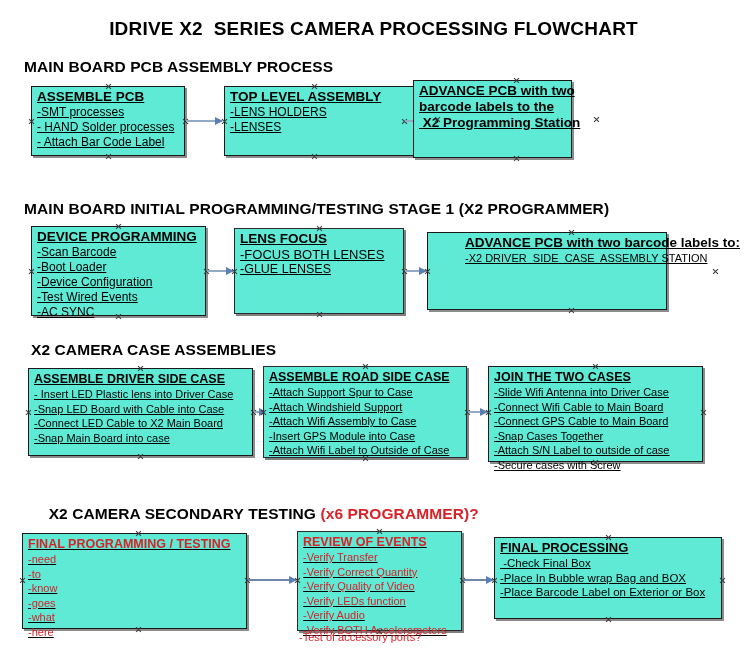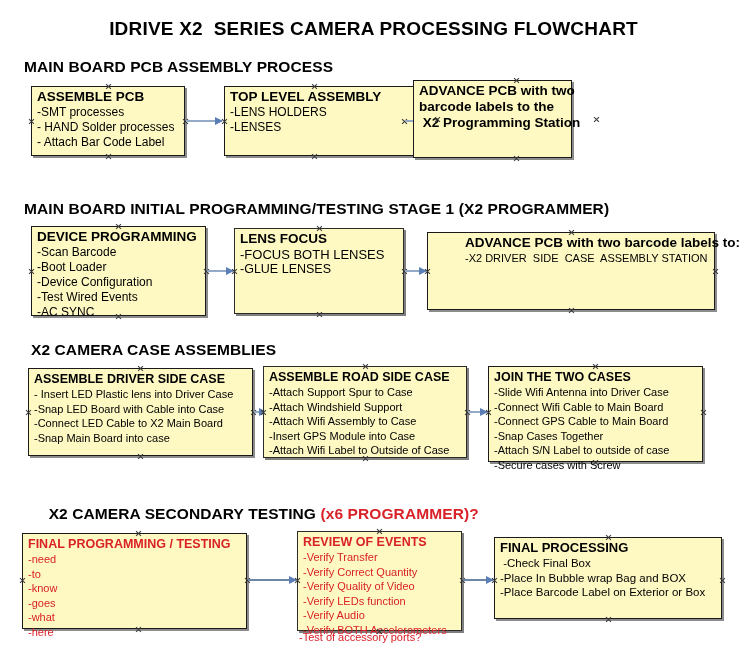--- a/index.html
+++ b/index.html
@@ -43,26 +43,27 @@
     white-space: pre;
     letter-spacing: 0.1px;
   }
   .section-heading .accent {
     color: #d92128;
   }
 
   
   .pbox {
     position: absolute;
-    background: #fef9c3;
+    background: #5eead4;
     border: 1px solid #1a1a1a;
     box-sizing: border-box;
     box-shadow: 2px 2px 0 0 #8c8c8c;
     padding: 2px 4px 2px 5px;
     overflow: visible;
+    text-decoration: underline;
   }
   .pbox.shadow-heavy {
     border-color: #2b2b2b;
     box-shadow: 2px 2px 0 0 #7f7f7f;
   }
   .pbox .btitle {
     font-size: 13.5px;
     font-weight: bold;
     line-height: 16px;
     white-space: pre;
@@ -192,21 +193,21 @@
     <div class="bline" style="font-size:13px;">-FOCUS BOTH LENSES</div>
     <div class="bline" style="font-size:12.5px;">-GLUE LENSES</div>
   </div>
   <div class="handle" style="left:319px; top:228px;"></div>
   <div class="handle" style="left:319px; top:314px;"></div>
   <div class="handle" style="left:234px; top:271px;"></div>
   <div class="handle" style="left:404px; top:271px;"></div>
 
   <div class="conn" style="left:405px; top:270px; width:21px;"></div>
 
-  <div class="pbox" style="left:427px; top:232px; width:288px; height:78px;padding-left:37px;">
+  <div class="pbox" style="left:427px; top:232px; width:240px; height:78px;padding-left:37px;">
     <div class="btitle">ADVANCE PCB with two barcode labels to:</div>
     <div class="bline" style="font-size:11px;">-X2 DRIVER  SIDE  CASE  ASSEMBLY STATION</div>
   </div>
   <div class="handle" style="left:571px; top:232px;"></div>
   <div class="handle" style="left:571px; top:310px;"></div>
   <div class="handle" style="left:427px; top:271px;"></div>
   <div class="handle" style="left:715px; top:271px;"></div>
 
   <div class="section-heading" style="left:31px; top:341px;">X2 CAMERA CASE ASSEMBLIES</div>
 

